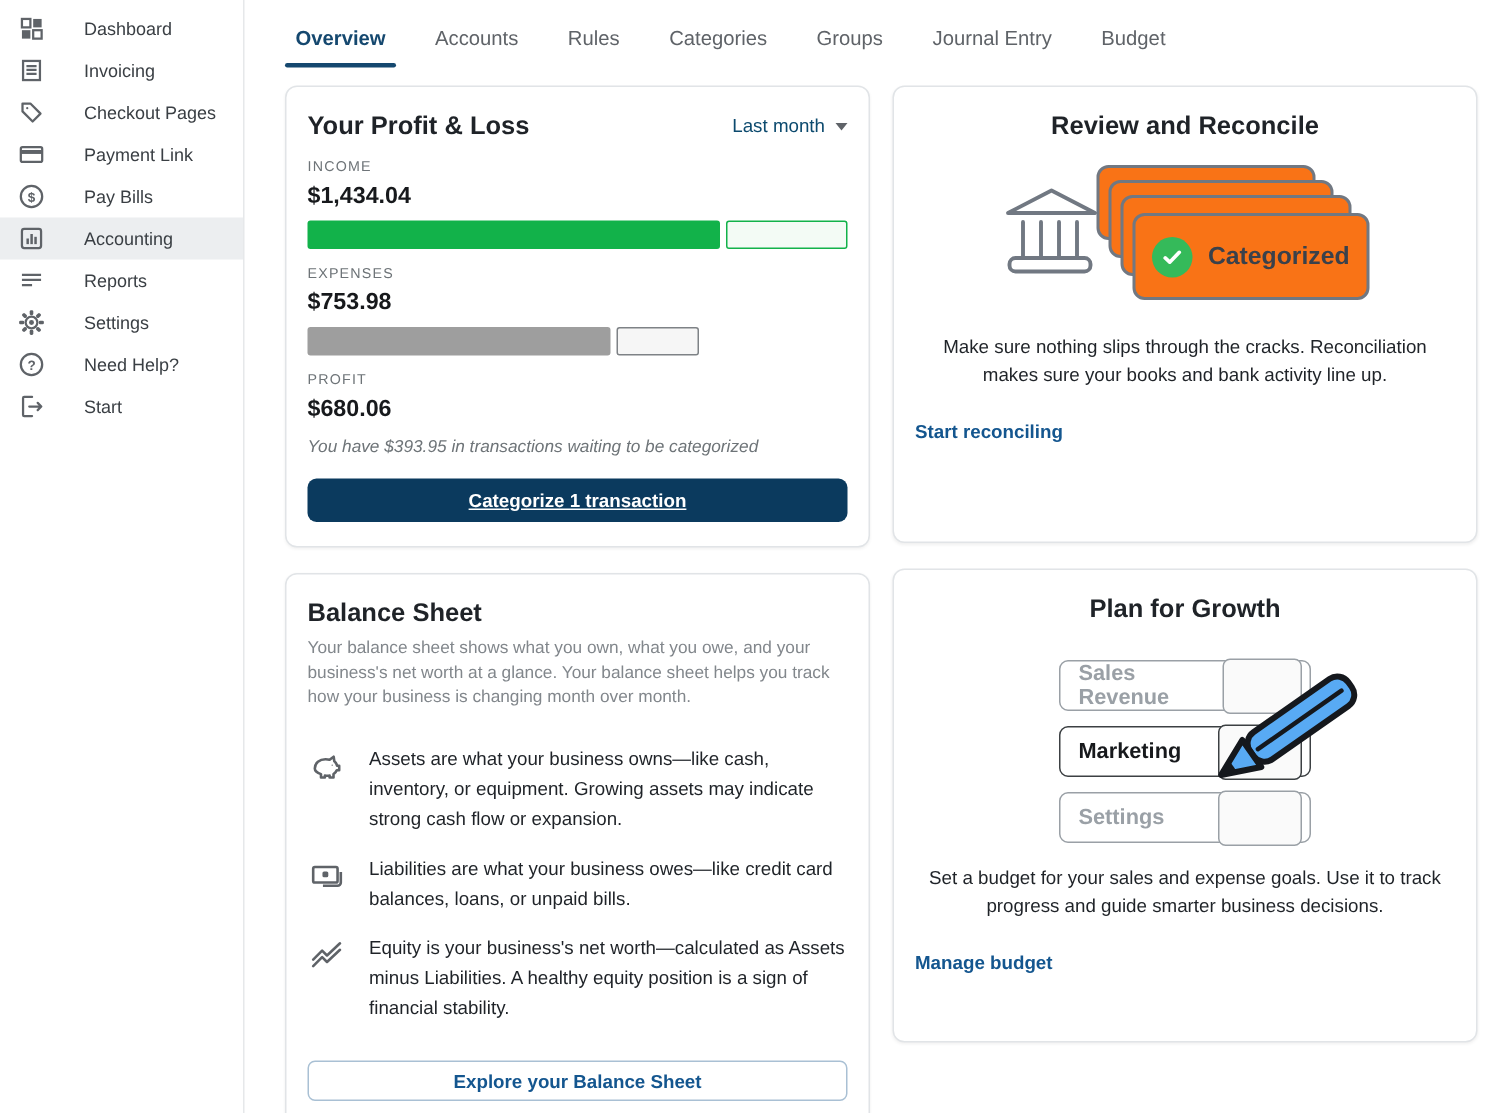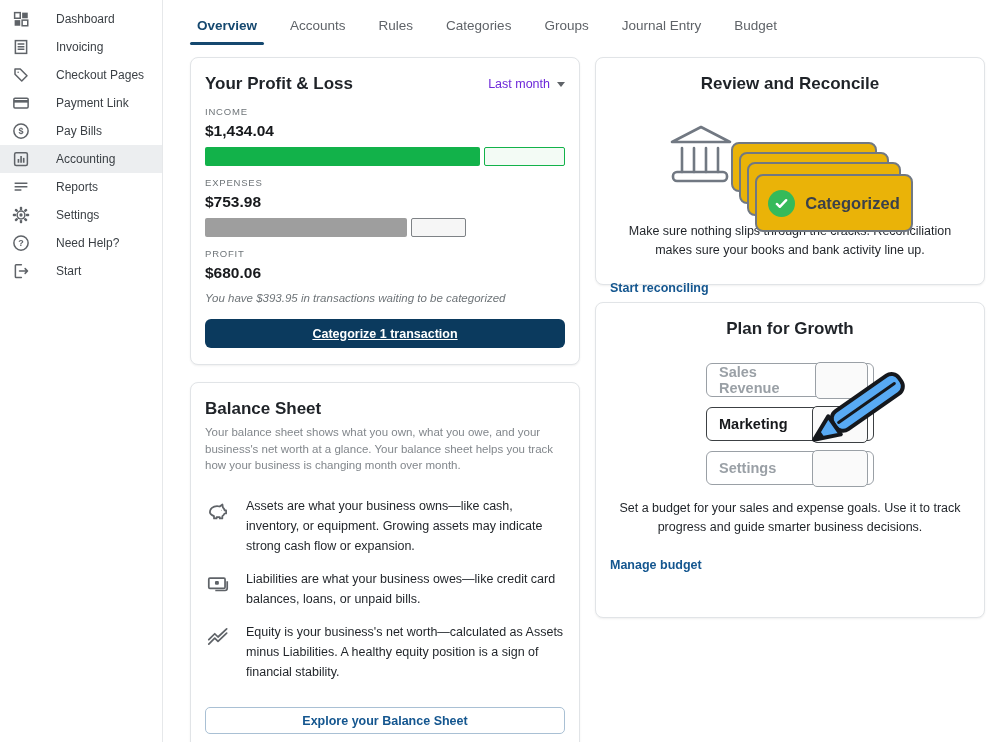--- a/index.html
+++ b/index.html
@@ -31,21 +31,21 @@
   .col { width:390px; display:flex; flex-direction:column; gap:17px; }
 
   .card { background:#fff; border:1px solid #E1E4E7; border-radius:8px;
     box-shadow:0 1px 2px rgba(60,64,67,.08); padding:16px 14px; }
 
   
   .pl-head { display:flex; justify-content:space-between; align-items:center;
     margin-bottom:12px; }
   .card-title { font-size:17px; color:#1F2328; }
   .period { display:flex; align-items:center; gap:7px; font-size:12.5px;
-    color:#6d28d9; cursor:pointer; }
+    color:#0c4a6e; cursor:pointer; }
   .caret { width:0; height:0; border-left:4.5px solid transparent;
     border-right:4.5px solid transparent; border-top:5px solid #5F6368; }
   .sec-label { font-size:9.5px; letter-spacing:.8px; color:#6E7478;
     margin-top:11px; }
   .amount { font-size:15.5px; font-weight:bold; color:#17191C; margin-top:5px; }
   .bar-row { display:flex; gap:4px; margin-top:7px; height:19px; }
   .bar-seg { border-radius:2px; }
   .inc-solid { flex:0 0 76.3%; background:#12B24A; }
   .inc-open { flex:1; background:#F3FBF5; border:1.5px solid #12B24A; }
   .exp-solid { flex:0 0 56%; background:#9E9E9E; }
@@ -60,33 +60,33 @@
   .bs-list { margin-top:22px; }
   .bs-item { display:flex; gap:15px; margin-bottom:13px; }
   .bs-item .bic { flex:0 0 26px; padding-top:2px; }
   .bs-item .btxt { font-size:12.5px; line-height:1.6; color:#1F2328; }
   .outline-btn { margin-top:12px; width:100%; height:27px; background:#fff;
     border:1px solid #A9C0D4; border-radius:5px; color:#14568F; font-weight:bold;
     font-size:12.5px; cursor:pointer; font-family:inherit; }
 
   
   .center-title { text-align:center; font-size:17px; color:#1F2328; }
-  .rc-card { height:228px; }
+  .rc-card { height:305px; }
   .pg-card { height:316px; position:relative; }
   .rc-par { font-size:12.5px; line-height:1.55; color:#1F2328; text-align:center;
     margin:14px auto 0; width:96%; }
   .blue-link { display:block; margin:20px auto 0; 
     color:#14568F; font-weight:bold; font-size:12.5px; text-decoration:none;
     cursor:pointer; }
 
   
   .recon-illu { position:relative; width:250px; height:98px; margin:16px auto 0; }
   .bank-svg { position:absolute; left:0; top:8px; }
-  .stack-card { position:absolute; background:#eab308; border:2px solid #717882;
-    border-radius:8px;margin-top:32px; }
+  .stack-card { position:absolute; background:#f97316; border:2px solid #717882;
+    border-radius:8px; }
   .sc1 { left:66px; top:0;  width:146px; height:50px; }
   .sc2 { left:74px; top:10px; width:150px; height:52px; }
   .sc3 { left:82px; top:20px; width:154px; height:54px; }
   .sc-front { left:90px; top:32px; width:158px; height:58px; display:flex;
     align-items:center; justify-content:center; gap:10px; z-index:2; }
   .check-circle { width:27px; height:27px; border-radius:50%; background:#35BA5A;
     display:flex; align-items:center; justify-content:center; }
   .badge-text { font-size:16.5px; font-weight:bold; color:#3A414B; }
 
   

